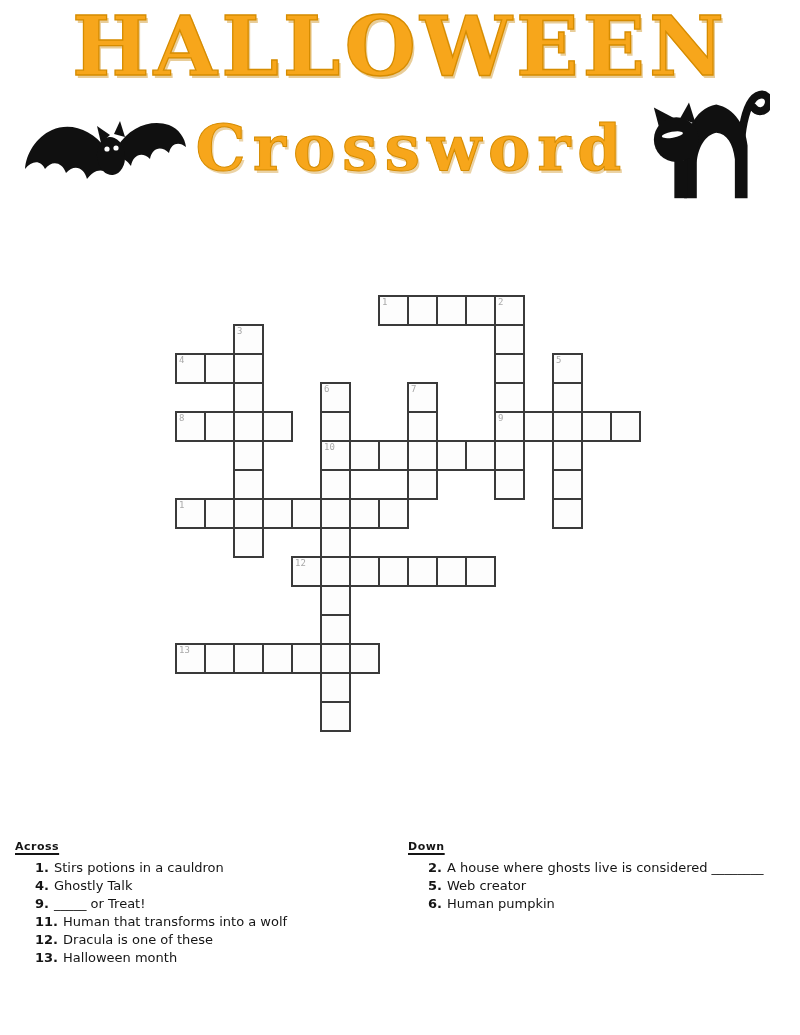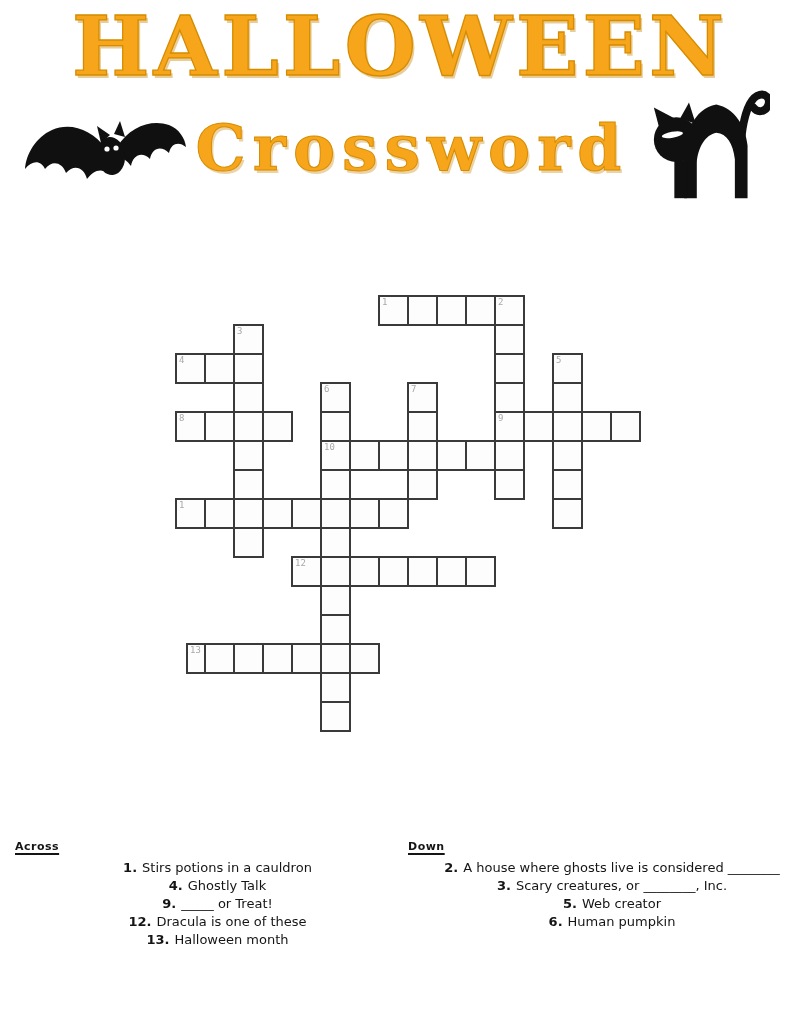--- a/index.html
+++ b/index.html
@@ -34,21 +34,21 @@
 
   
   .clues{position:absolute;left:0;top:840px;width:800px;}
   .clue-col{position:absolute;top:0;}
   .clue-col.across{left:15px;width:385px;}
   .clue-col.down{left:408px;width:388px;}
   .clue-heading{font-size:11px;font-weight:bold;letter-spacing:.5px;
                 text-decoration:underline;text-decoration-thickness:2px;text-underline-offset:3px;
                 margin:0 0 6px 0;color:var(--text,#111);}
   .clue{font-size:13px;line-height:18px;padding-left:20px;color:var(--text,#1c1c1c);
-        white-space:nowrap;text-align:center;}
+        white-space:nowrap;}
   .clue .clue-num{font-weight:bold;margin-right:5px;}
 </style>
 </head>
 <body>
 
 <div class="page">
 
   <div class="title1">HALLOWEEN</div>
   <div class="title2">Crossword</div>
 
@@ -155,49 +155,49 @@
       <div class="cell" style="left: 174px; top: 203px;"></div>
       <div class="cell" style="left: 203px; top: 203px;"></div>
       <div class="cell" style="left: 116px; top: 261px;">
         <span class="cellnum">12</span>
       </div>
       <div class="cell" style="left: 174px; top: 261px;"></div>
       <div class="cell" style="left: 203px; top: 261px;"></div>
       <div class="cell" style="left: 232px; top: 261px;"></div>
       <div class="cell" style="left: 261px; top: 261px;"></div>
       <div class="cell" style="left: 290px; top: 261px;"></div>
-      <div class="cell" style="left: 11px; top: 348px; text-align: center;">
+      <div class="cell" style="left: 0px; top: 348px; text-align: center;">
         <span class="cellnum">13</span>
       </div>
       <div class="cell" style="left: 29px; top: 348px;"></div>
       <div class="cell" style="left: 58px; top: 348px;"></div>
       <div class="cell" style="left: 87px; top: 348px;"></div>
       <div class="cell" style="left: 116px; top: 348px;"></div>
       <div class="cell" style="left: 174px; top: 348px;"></div>
     </div>
 
   <div class="clues">
 
     <div class="clue-col across">
       <div class="clue-heading">Across</div>
       <div>
 
       <div class="clue"><span class="clue-num">1.</span><span class="clue-text">Stirs potions in a cauldron</span></div>
           <div class="clue"><span class="clue-num">4.</span><span class="clue-text">Ghostly Talk</span></div>
           <div class="clue"><span class="clue-num">9.</span><span class="clue-text">_____ or Treat!</span></div>
+          <div class="clue"><span class="clue-num">11.</span><span class="clue-text">Human that transforms into a wolf</span></div>
           <div class="clue"><span class="clue-num">12.</span><span class="clue-text">Dracula is one of these</span></div>
           <div class="clue"><span class="clue-num">13.</span><span class="clue-text">Halloween month</span></div>
         </div>
     </div>
 
     <div class="clue-col down">
       <div class="clue-heading">Down</div>
       <div>
 
       <div class="clue"><span class="clue-num">2.</span><span class="clue-text">A house where ghosts live is considered ________</span></div>
-          <div class="clue"><span class="clue-num">3.</span><span class="clue-text">Scary creatures, or ________, Inc.</span></div>
           <div class="clue"><span class="clue-num">5.</span><span class="clue-text">Web creator</span></div>
           <div class="clue"><span class="clue-num">6.</span><span class="clue-text">Human pumpkin</span></div>
         </div>
     </div>
 
   </div>
 </div>
 
 </body></html>

